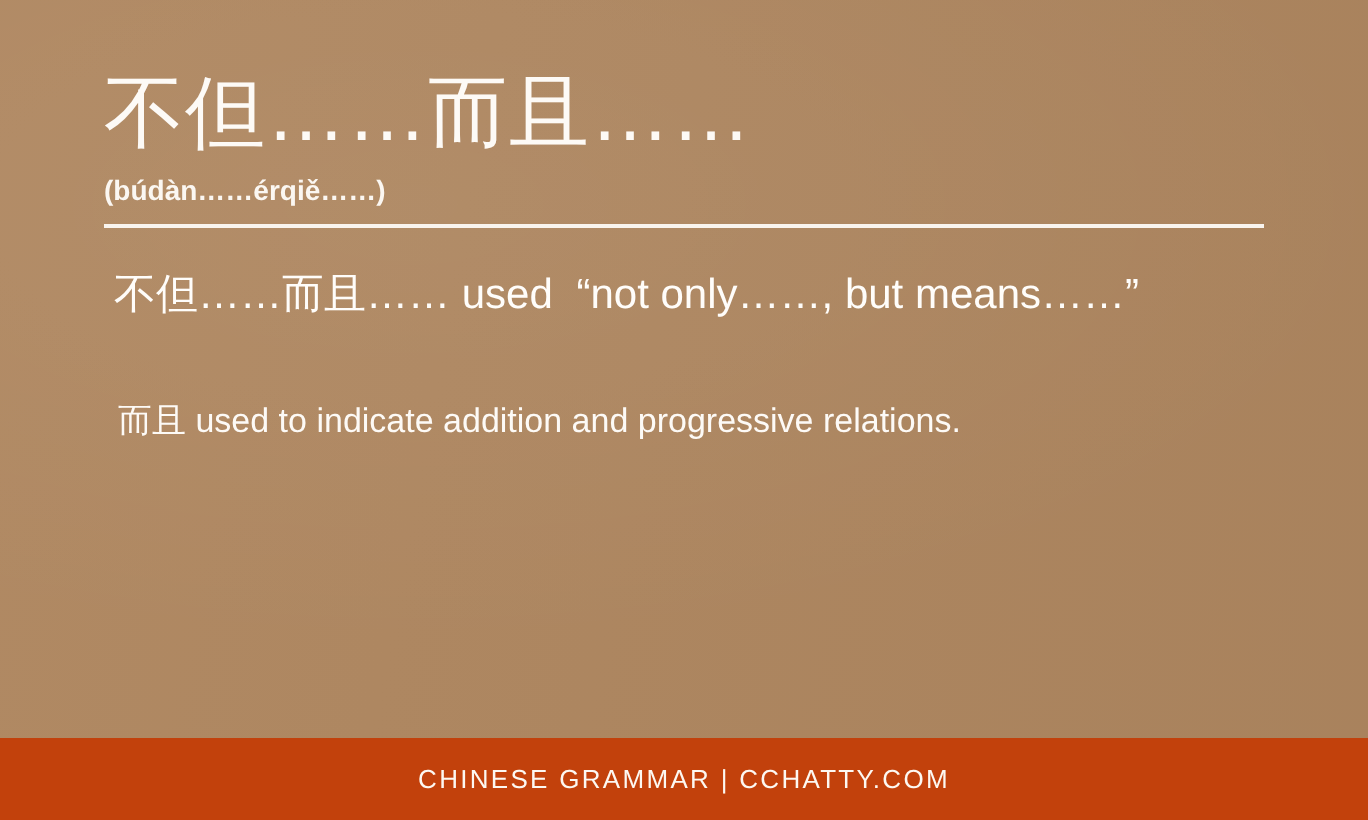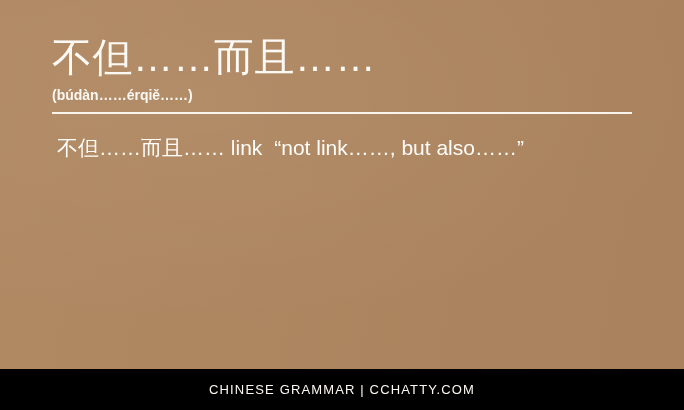--- a/index.html
+++ b/index.html
@@ -97,21 +97,21 @@
   .usage .line {
     white-space: nowrap;
   }
 
   .footer-bar {
     position: absolute;
     left: 0;
     right: 0;
     bottom: 0;
     height: 41px;
-    background: #000000;
+    background: #c2410c;
     z-index: 3;
     display: flex;
     align-items: center;
     justify-content: center;
   }
 
   .footer-text {
     font-size: 13px;
     letter-spacing: 1.15px;
     color: #fdf8f2;
@@ -127,25 +127,26 @@
   <div class="content">
 
     <div class="headword">不但……而且……</div>
 
     <div class="pinyin">(búdàn……érqiě……)</div>
 
     <div class="divider"></div>
 
     <div class="definition">
       <span>不但……而且……</span>
-      <span>link</span>
-      <span class="gloss">“not link……, but also……”</span>
+      <span>used</span>
+      <span class="gloss">“not only……, but means……”</span>
     </div>
 
     <div class="usage">
+      <div class="line">而且 used to indicate addition and progressive relations.</div>
     </div>
 
   </div>
 
   <div class="footer-bar">
     <span class="footer-text">CHINESE GRAMMAR | CCHATTY.COM</span>
   </div>
 
 </div>
 

